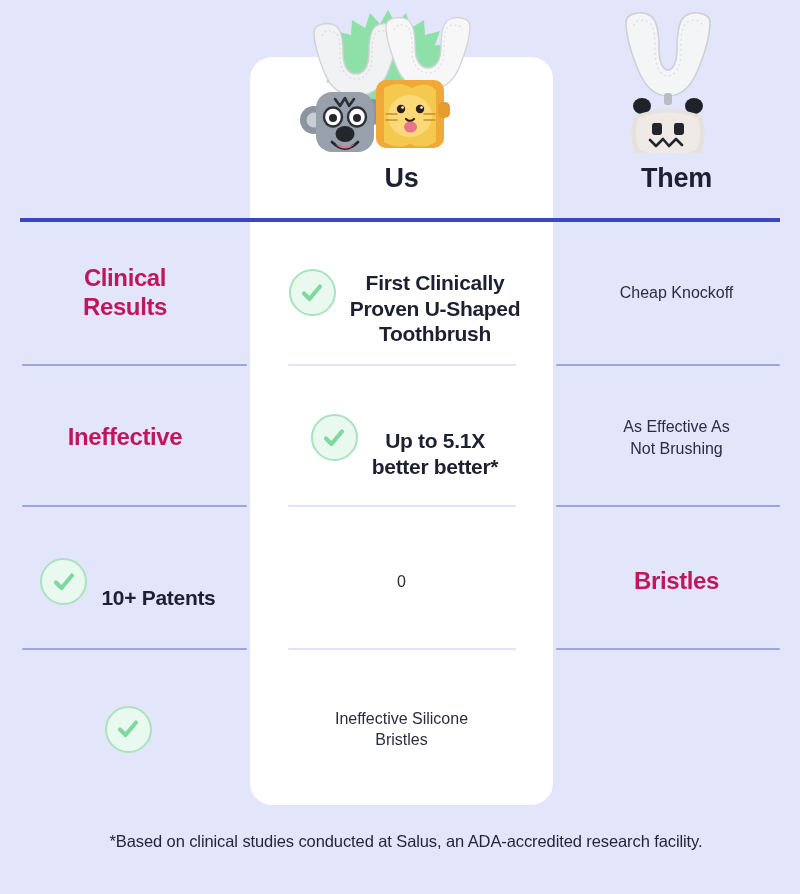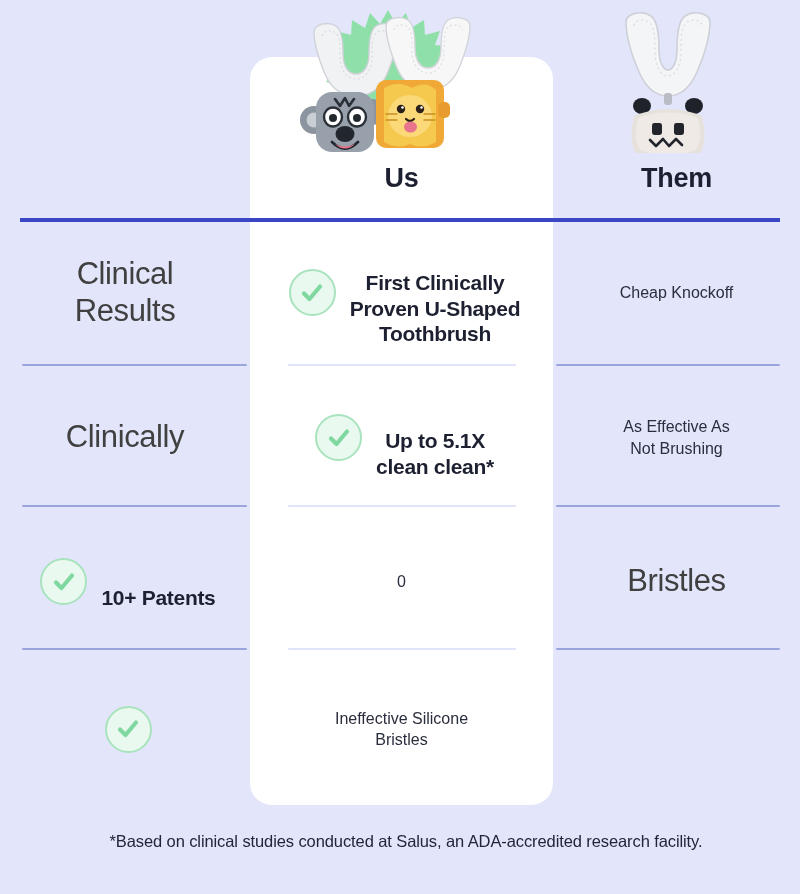--- a/index.html
+++ b/index.html
@@ -58,25 +58,25 @@
     font-size: 27px;
     font-weight: 700;
     letter-spacing: -0.3px;
     color: #1d2030;
     position: relative;
     z-index: 4;
   }
 
   
   .feature-label {
-    font-size: 31px;
-    font-weight: 400;
+    font-size: 24px;
+    font-weight: 700;
     line-height: 1.18;
     letter-spacing: -0.4px;
-    color: #404040;
+    color: #be185d;
   }
 
   
   .us-cell {
     gap: 14px;
     padding-left: 16px;
     padding-right: 10px;
   }
 
   .us-text {
@@ -290,31 +290,31 @@
       <span style="display:block">First Clinically</span>
       <span style="display:block">Proven U-Shaped</span>
       <span style="display:block">Toothbrush</span>
     </span>
   </div>
   <div class="cell">
     <span class="them-text">Cheap Knockoff</span>
   </div>
 
   <div class="cell">
-    <div class="feature-label">Clinically</div>
+    <div class="feature-label">Ineffective</div>
   </div>
   <div class="cell us-cell">
     <span class="check-icon">
       <svg width="26" height="26" viewBox="0 0 26 26">
           <path d="M5 13.5 L10.5 19 L21 6.5" fill="none" stroke="#7fd8a0" stroke-width="4.2" stroke-linecap="round" stroke-linejoin="round"></path>
         </svg>
     </span>
     <span class="us-text">
       <span style="display:block">Up to 5.1X</span>
-      <span style="display:block">clean clean*</span>
+      <span style="display:block">better better*</span>
     </span>
   </div>
   <div class="cell">
     <span class="them-text">
       <span style="display:block">As Effective As</span>
       <span style="display:block">Not Brushing</span>
     </span>
   </div>
 
   <div class="cell us-cell">

